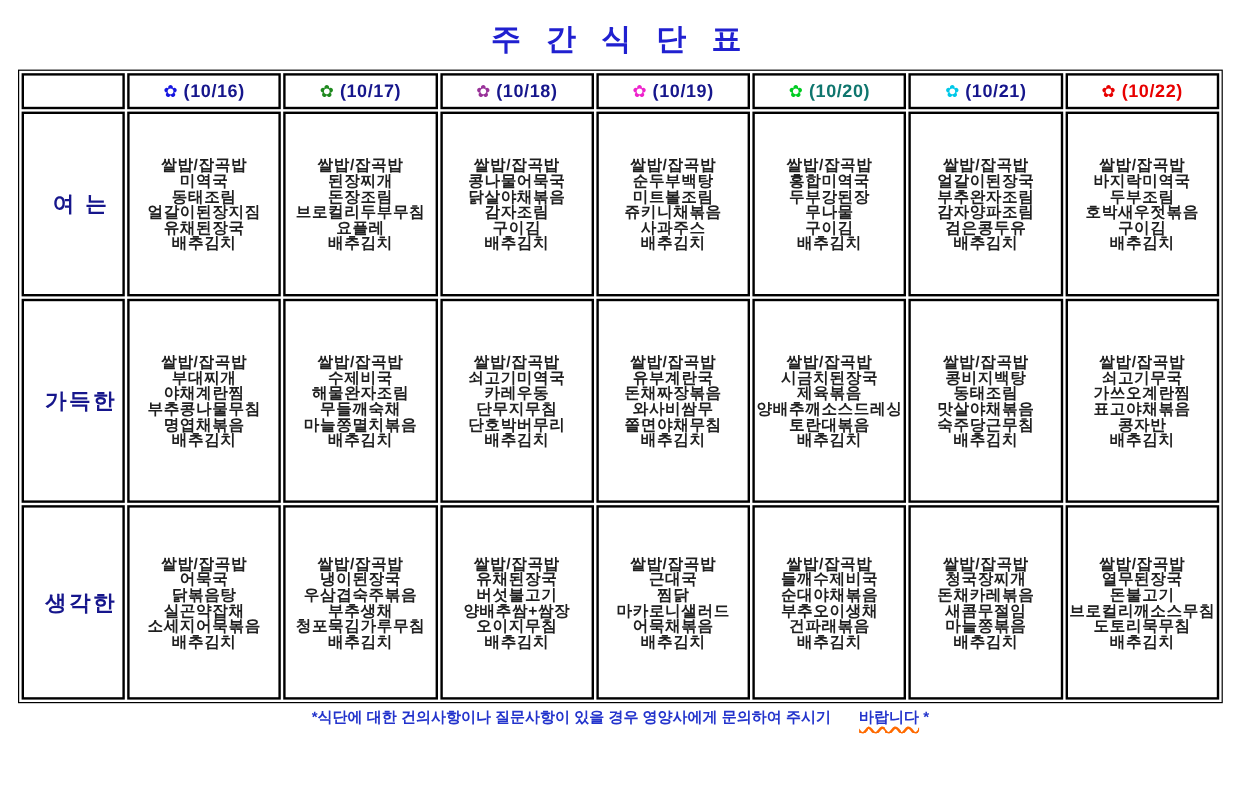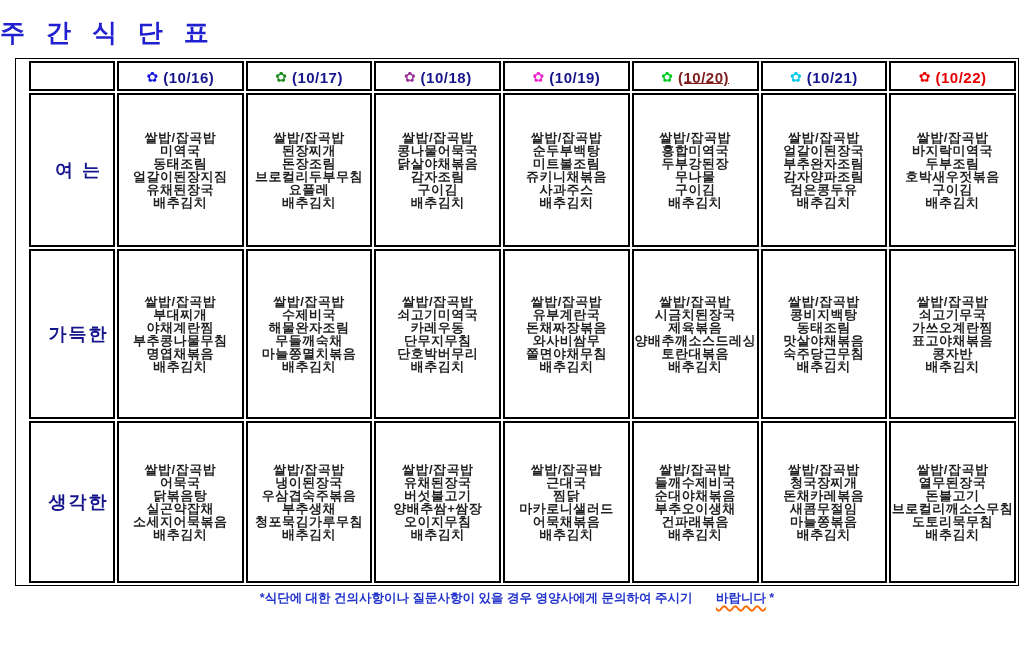--- a/index.html
+++ b/index.html
@@ -3,34 +3,34 @@
 <meta charset="utf-8">
 <style>
   html,body{margin:0;padding:0;background:#ffffff;}
   body{
     width:1034px;height:658px;overflow:hidden;
     font-family:"Liberation Sans","DejaVu Sans",sans-serif;
     -webkit-font-smoothing:antialiased;
   }
   .page-title{
     margin:16px 0 9px 0;
+    text-align:center;
     font-size:25px;
     font-weight:bold;
     letter-spacing:7px;
     color:#2020d0;
   }
   table.menu-table{
     border-collapse:separate;
     border-spacing:2px;
     table-layout:fixed;
     width:1004px;
     margin:0 0 0 15px;
     border:1px solid #000;
     background:#fff;
-    padding-left:11px;
   }
   td{
     border:2px solid #000;
     text-align:center;
     vertical-align:middle;
     padding:0;
     background:#fff;
     overflow:hidden;
   }
   col.label-col{width:86px;}
@@ -118,21 +118,21 @@
         <col>
         <col>
     </colgroup>
     <thead>
       <tr id="header-row">
         <td class="corner-cell"></td>
       <td class="day-header"><span class="day-icon" style="color: rgb(21, 21, 224);">✿</span><span class="day-date" style="color: rgb(22, 22, 140);">(10/16)</span></td>
           <td class="day-header"><span class="day-icon" style="color: rgb(31, 138, 31);">✿</span><span class="day-date" style="color: rgb(22, 22, 140);">(10/17)</span></td>
           <td class="day-header"><span class="day-icon" style="color: rgb(153, 51, 153);">✿</span><span class="day-date" style="color: rgb(22, 22, 140);">(10/18)</span></td>
           <td class="day-header"><span class="day-icon" style="color: rgb(238, 34, 204);">✿</span><span class="day-date" style="color: rgb(22, 22, 140);">(10/19)</span></td>
-          <td class="day-header"><span class="day-icon" style="color: rgb(0, 204, 34);">✿</span><span class="day-date" style="color: #7f1d1d; text-decoration: underline;">(10/20)</span></td>
+          <td class="day-header"><span class="day-icon" style="color: rgb(0, 204, 34);">✿</span><span class="day-date" style="color: #0f766e;">(10/20)</span></td>
           <td class="day-header"><span class="day-icon" style="color: rgb(0, 200, 232);">✿</span><span class="day-date" style="color: rgb(22, 22, 140);">(10/21)</span></td>
           <td class="day-header"><span class="day-icon" style="color: rgb(232, 0, 0);">✿</span><span class="day-date" style="color: rgb(232, 0, 0);">(10/22)</span></td>
         </tr>
     </thead>
     <tbody id="menu-body">
         <tr class="meal-row-0">
           <td class="label-cell">
             <div class="label-lines">
               <div class="label-line">행복을</div>
               <div class="label-line">여 는</div>

